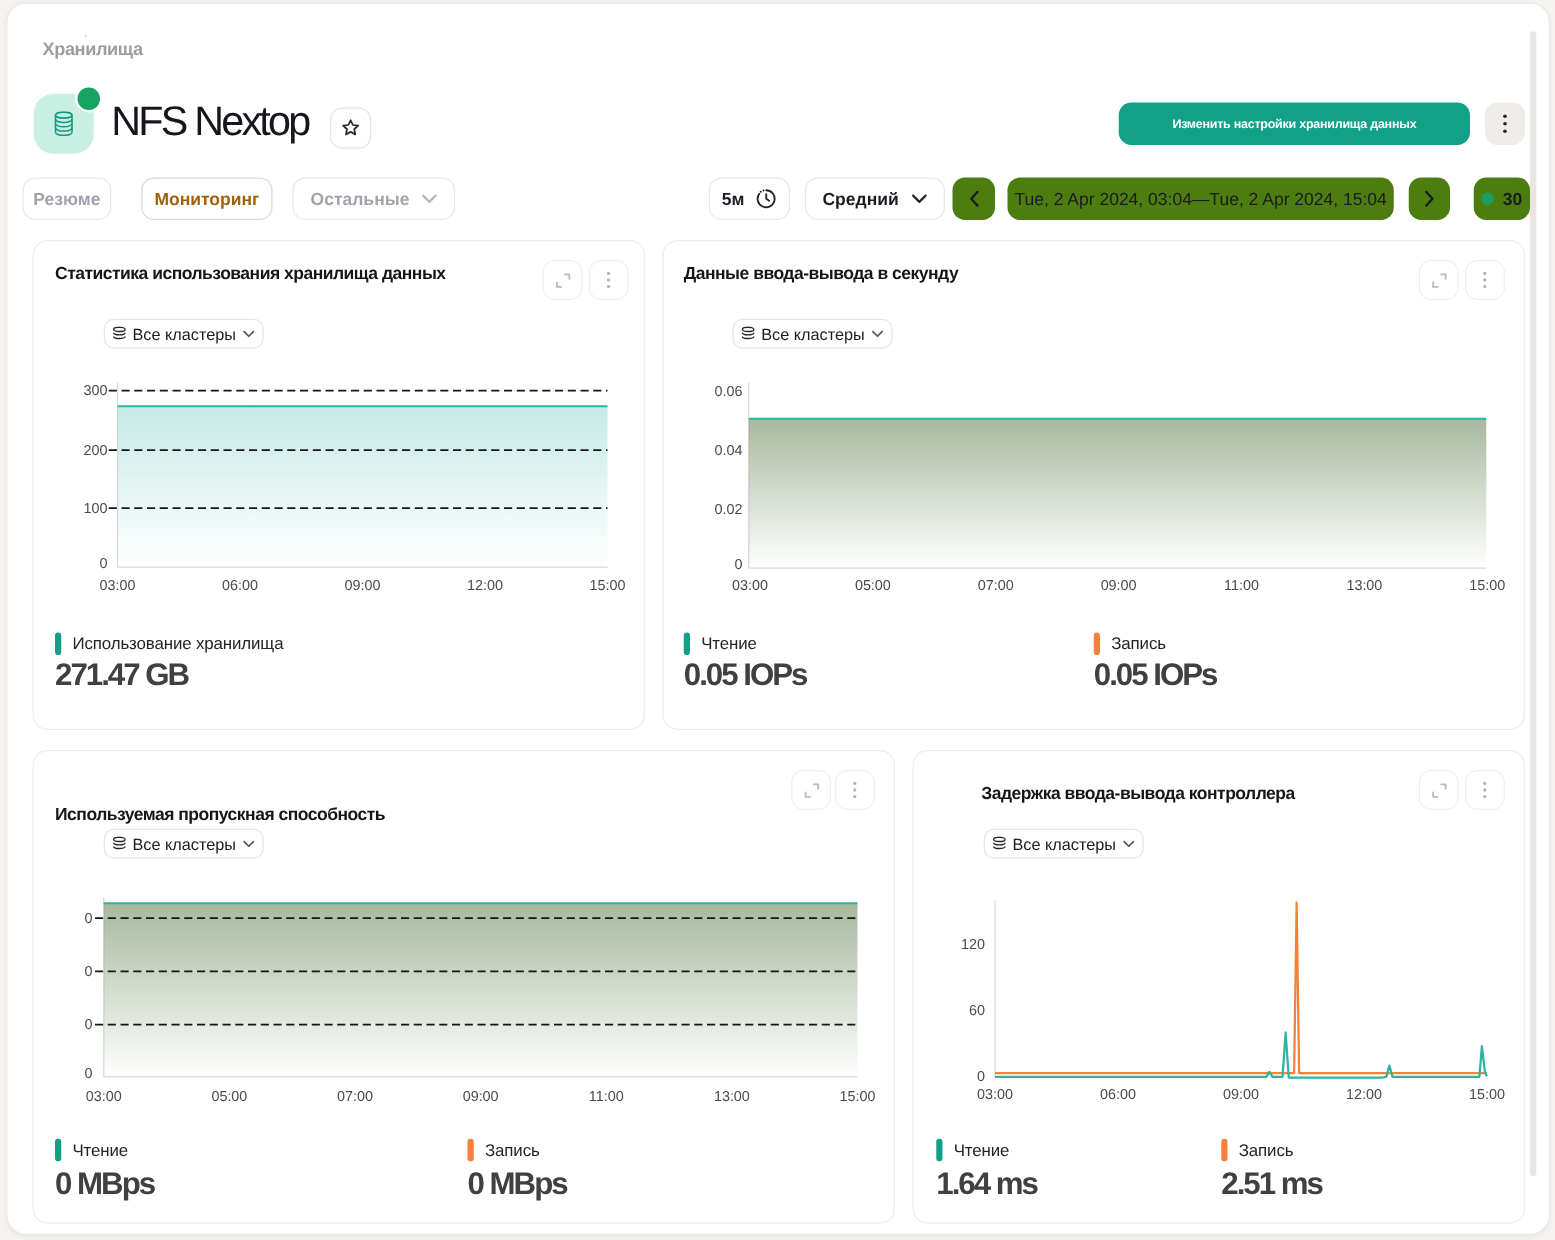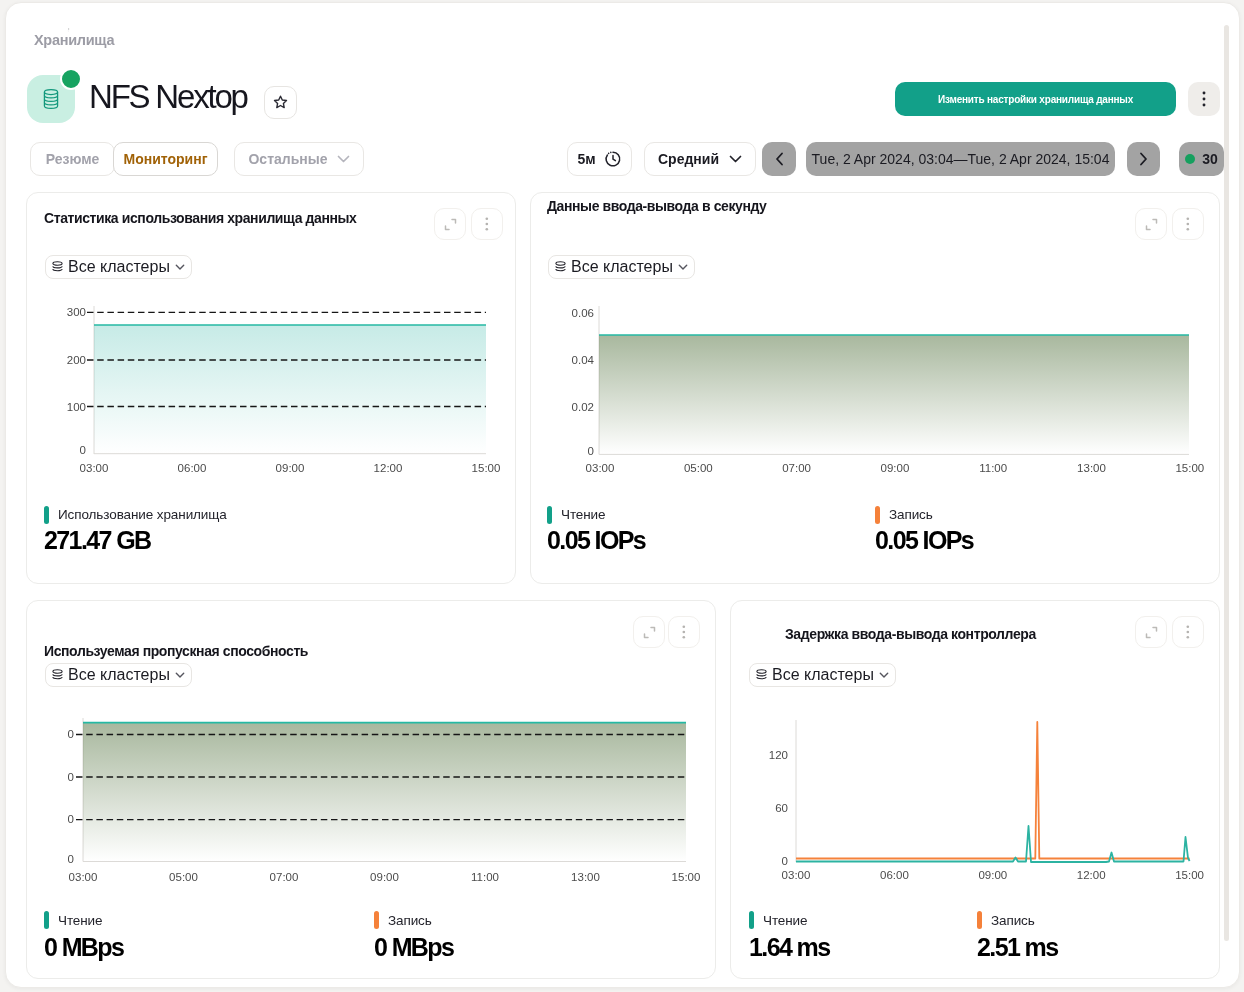--- a/index.html
+++ b/index.html
@@ -17,33 +17,33 @@
   .hicon { left:27px; top:75px; width:48px; height:48px; background:#c9efe2; border-radius:16px; }
   .hdot { left:60px; top:68px; width:22px; height:22px; background:#17a361; border:2.5px solid #fff; border-radius:50%; }
   .h1 { left:89px; top:78px; font-size:33px; font-weight:400; color:#16161e; letter-spacing:-2.2px; line-height:37px; }
   .starbtn { left:264px; top:86px; width:33px; height:33px; border:1px solid #e7e5e2; border-radius:10px; background:#fff; display:flex; align-items:center; justify-content:center; }
   .tealbtn { left:895px; top:82px; width:281px; height:34px; background:#12a089; border-radius:10px; color:#fff; font-size:10px; font-weight:700; display:flex; align-items:center; justify-content:center; letter-spacing:-0.2px; white-space:nowrap; }
   .kebabbtn { left:1188px; top:82px; width:32px; height:34px; background:#efedea; border-radius:10px; display:flex; align-items:center; justify-content:center; }
 
   
   .pill { position:absolute; top:142px; height:34px; border-radius:10px; display:flex; align-items:center; justify-content:center; font-size:14px; font-weight:600; white-space:nowrap; }
   .pill.light { background:#fff; border:1px solid #e9e7e4; }
-  .pill.gray { background:#a3a3a3; }
+  .pill.gray { background:#4d7c0f; }
   .t-gray { color:#a2a2ab; }
   .t-teal { color:#a16207; }
   .t-dark { color:#1b1b22; }
 
   
   .card { background:#fff; border:1px solid #ececea; border-radius:12px; }
   .ctitle { position:absolute; font-size:14px; font-weight:700; color:#15151c; letter-spacing:-0.4px; white-space:nowrap; }
   .ghostbtn { position:absolute; width:32px; height:32px; border:1px solid #f2f0ed; border-radius:10px; background:#fff; display:flex; align-items:center; justify-content:center; }
-  .chip { position:absolute; height:24px; border:1px solid #e8e6e3; border-radius:8px; background:#fff; display:flex; align-items:center; gap:5px; padding:0 6px 0 6px; font-size:16px; color:#1b1b22; white-space:nowrap; }
+  .chip { position:absolute; height:24px; border:1px solid #e8e6e3; border-radius:8px; background:#fff; display:flex; align-items:center; gap:5px; padding:0 6px 0 6px; font-size:13px; color:#1b1b22; white-space:nowrap;margin-left:38px; }
   .legbar { position:absolute; width:5px; height:18px; border-radius:2.5px; }
   .leglabel { position:absolute; font-size:13.5px; color:#23232b; letter-spacing:-0.1px; }
-  .legval { position:absolute; font-size:25px; font-weight:600; color:#000000; letter-spacing:-1.6px; line-height:1; }
+  .legval { position:absolute; font-size:25px; font-weight:600; color:#404040; letter-spacing:-1.6px; line-height:1; }
   svg text { font-family:"Liberation Sans", sans-serif; }
 </style>
 </head>
 <body>
 <div class="abs panel"></div>
 <div class="abs thumb"></div>
 
 <div class="abs crumbs">
   <svg width="17" height="17" viewBox="0 0 17 17" style="margin-right:11px">
       <path d="M11 3 L5.5 8.5 L11 14" fill="none" stroke="#23232b" stroke-width="2.1" stroke-linecap="round" stroke-linejoin="round"></path>
@@ -74,21 +74,21 @@
 </div>
 <div class="abs tealbtn">Изменить настройки хранилища данных</div>
 <div class="abs kebabbtn">
   <svg width="4" height="16" viewBox="0 0 4 16">
       <circle cx="2" cy="2" r="1.45" fill="#23232b"></circle>
       <circle cx="2" cy="8" r="1.45" fill="#23232b"></circle>
       <circle cx="2" cy="14" r="1.45" fill="#23232b"></circle>
     </svg>
 </div>
 
-<div class="pill light t-gray" style="left:30px; width:85px;">Резюме</div>
+<div class="pill light t-gray" style="left:18px; width:71px;">Резюме</div>
 <div class="pill light t-teal" style="left:113px; width:105px; border-color:#d9d7d4;">Мониторинг</div>
 <div class="pill light t-gray" style="left:234px; width:130px; gap:9px;">Остальные
   <svg width="13" height="8" viewBox="0 0 13 8">
       <path d="M1.5 1.5 L6.5 6.5 L11.5 1.5" fill="none" stroke="#b5b5bd" stroke-width="1.7" stroke-linecap="round" stroke-linejoin="round"></path>
     </svg>
 </div>
 <div class="pill light t-dark" style="left:567px; width:65px; gap:8px;">5м
   <svg width="18" height="18" viewBox="0 0 18 18">
     <g fill="none" stroke="#23232b" stroke-width="1.5" stroke-linecap="round">
       <path d="M9 2.2 A6.8 6.8 0 1 1 3.4 5"></path>
@@ -171,21 +171,21 @@
     <line x1="61" y1="120.4" x2="460" y2="120.4"></line>
     <line x1="61" y1="168" x2="460" y2="168"></line>
     <line x1="61" y1="214.5" x2="460" y2="214.5"></line>
   </g>
 </svg>
 <div class="legbar" style="left:44px; top:506px; background:#12a089;"></div>
 <div class="leglabel" style="left:58px; top:507px;">Использование хранилища</div>
 <div class="legval" style="left:44px; top:528px;">271.47 GB</div>
 
 <div class="abs card" style="left:530px; top:192px; width:690px; height:392px;"></div>
-<div class="ctitle" style="left:547px; top:198px;">Данные ввода-вывода в секунду</div>
+<div class="ctitle" style="left:547px; top:210px;">Данные ввода-вывода в секунду</div>
 <div class="ghostbtn" style="left:1135px; top:208px;">
   <svg width="15" height="15" viewBox="0 0 15 15">
       <g fill="none" stroke="#bcbab7" stroke-width="1.5" stroke-linecap="round" stroke-linejoin="round">
         <path d="M9 2.5 H12.5 V6"></path>
         <path d="M6 12.5 H2.5 V9"></path>
       </g>
     </svg>
 </div>
 <div class="ghostbtn" style="left:1172px; top:208px;">
   <svg width="3.6" height="14" viewBox="0 0 4 16">

